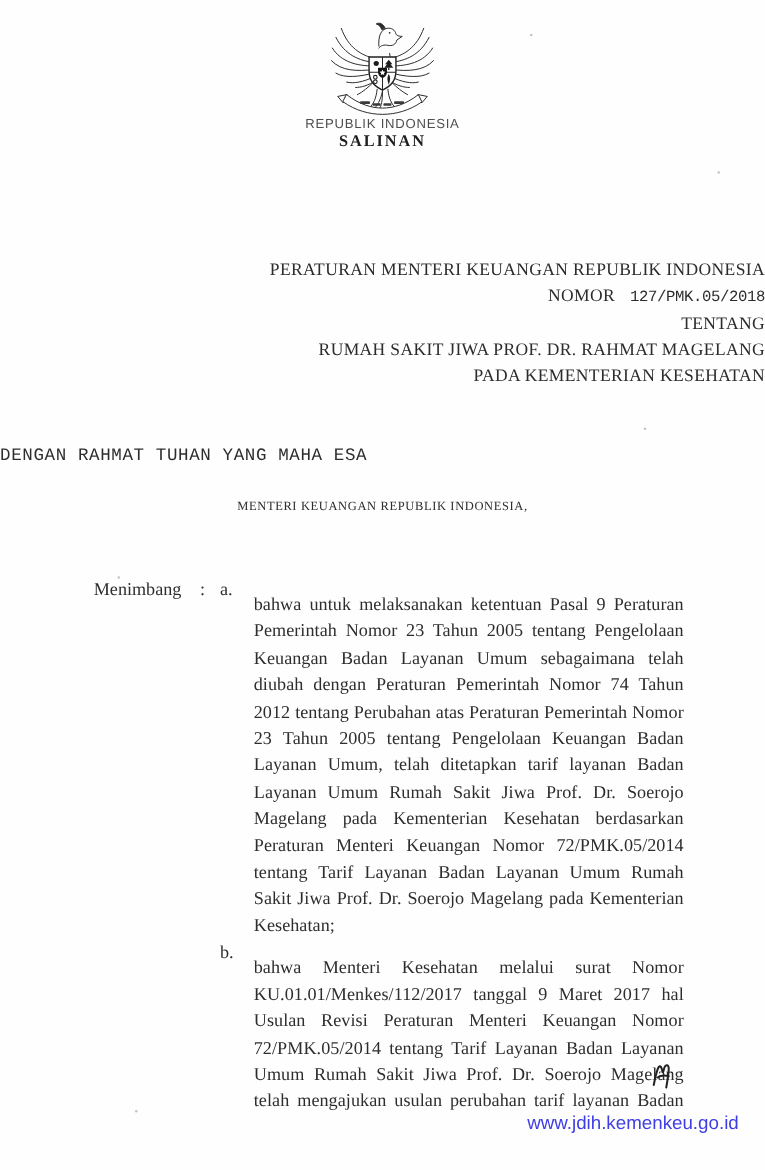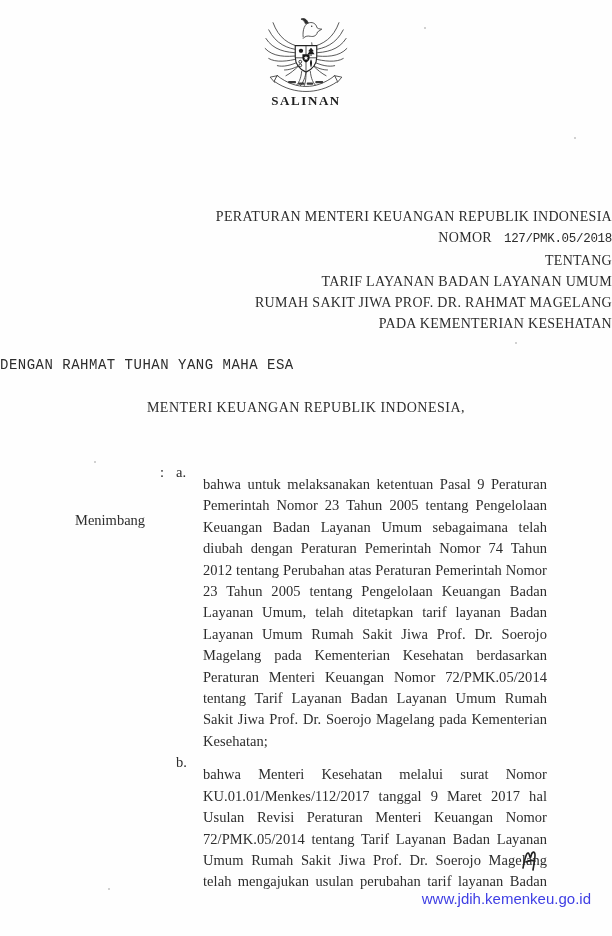--- a/index.html
+++ b/index.html
@@ -17,25 +17,25 @@
   .lh-salinan{font-size:13px;font-weight:bold;letter-spacing:1.6px;color:#1e1e1e;line-height:15px;}
   
   .title-block{position:absolute;top:206px;left:0;width:100%;text-align:right;
     font-size:14px;line-height:21px;letter-spacing:.3px;color:#2c2c2c;}
   .nomor-value{font-family:"Liberation Mono","DejaVu Sans Mono",monospace;
     font-size:12.5px;letter-spacing:-.3px;margin-left:12px;}
   
   .invocation{position:absolute;top:357px;left:0;width:100%;text-align:left;
     font-size:14px;letter-spacing:.5px;font-family:Liberation Mono, monospace;}
   .authority{position:absolute;top:400px;left:0;width:100%;text-align:center;
-    font-size:14px;letter-spacing:.5px;}
+    font-size:10px;letter-spacing:.5px;}
   
   .considerations{position:absolute;top:462px;left:75px;width:472px;}
   .cons-row{display:flex;align-items:flex-start;}
-  .cons-label{width:85px;font-size:14.5px;line-height:21.4px;margin-top:48px;}
+  .cons-label{width:85px;font-size:14.5px;line-height:21.4px;}
   .cons-colon{width:16px;font-size:14.5px;line-height:21.4px;}
   .cons-marker{width:27px;font-size:14.5px;line-height:21.4px;}
   .cons-text{flex:1;font-size:14.5px;line-height:21.4px;text-align:justify;
     text-justify:inter-word;letter-spacing:.05px;margin-top:12px;}
   .cons-text.last-justify{text-align-last:justify;}
   
   .paraf{position:absolute;left:520px;top:845px;}
   .footer-url{position:absolute;top:890px;right:21px;
     font-family:"Liberation Sans",sans-serif;font-size:15px;color:#3e3ee4;text-decoration:none;}
   
@@ -114,30 +114,30 @@
         </g>
 
         <g fill="#3a3a3a">
           <rect x="35" y="93.5" width="11" height="3" rx="1"></rect>
           <rect x="49" y="95.5" width="9" height="3" rx="1"></rect>
           <rect x="61" y="95.5" width="9" height="3" rx="1"></rect>
           <rect x="73" y="93.5" width="11" height="3" rx="1"></rect>
         </g>
       </svg>
     </div>
+    <div class="lh-republic">REPUBLIK INDONESIA</div>
     <div class="lh-salinan">SALINAN</div>
   </header>
 
   <section class="title-block">
     <div>PERATURAN MENTERI KEUANGAN REPUBLIK INDONESIA</div>
     <div>
       <span>NOMOR</span><span class="nomor-value">127/PMK.05/2018</span>
     </div>
     <div>TENTANG</div>
-    <div>TARIF LAYANAN BADAN LAYANAN UMUM</div>
     <div>RUMAH SAKIT JIWA PROF. DR. RAHMAT MAGELANG</div>
     <div>PADA KEMENTERIAN KESEHATAN</div>
   </section>
 
   <div class="invocation">DENGAN RAHMAT TUHAN YANG MAHA ESA</div>
   <div class="authority">MENTERI KEUANGAN REPUBLIK INDONESIA,</div>
 
   <section class="considerations">
     <div class="cons-row">
       <div class="cons-label">Menimbang</div>

